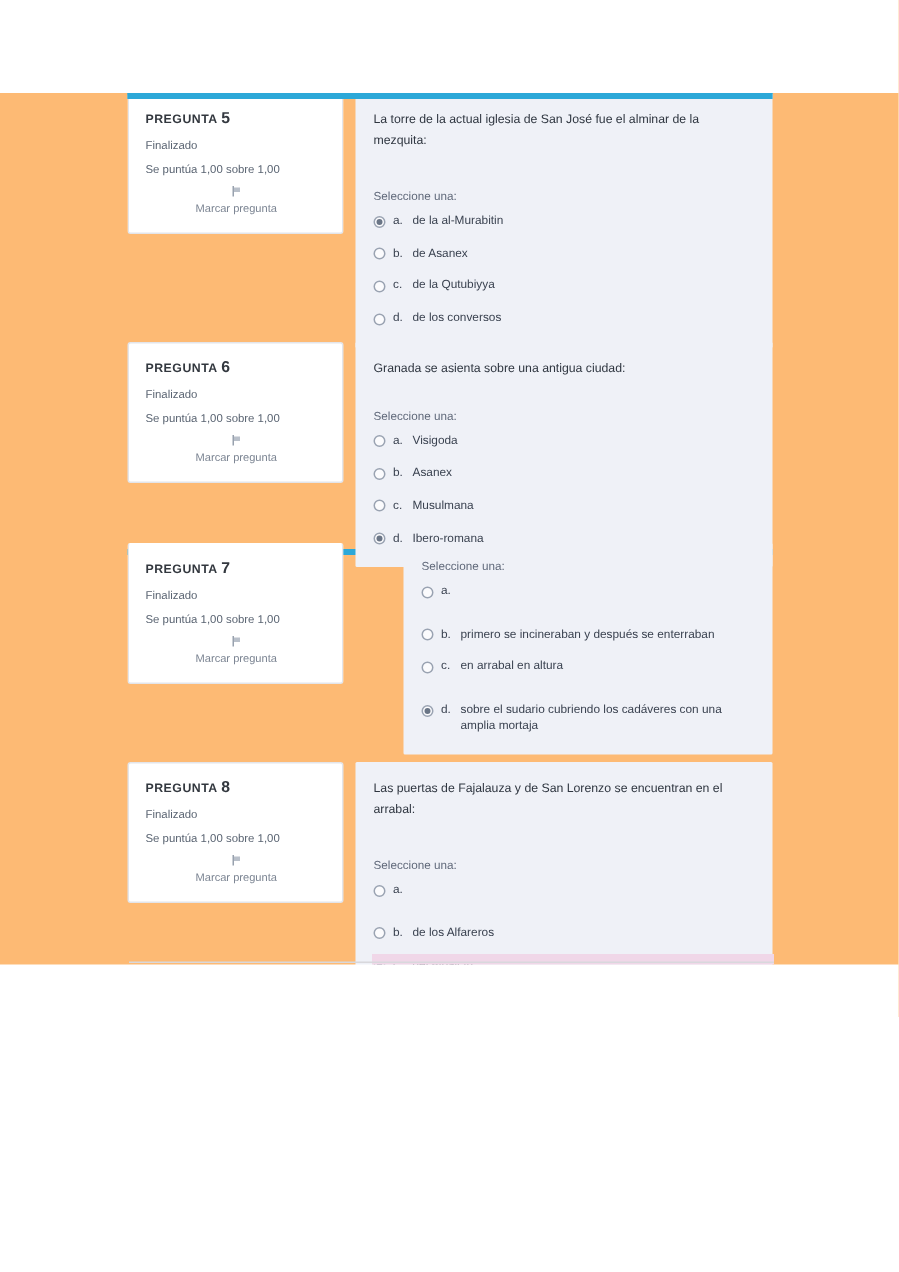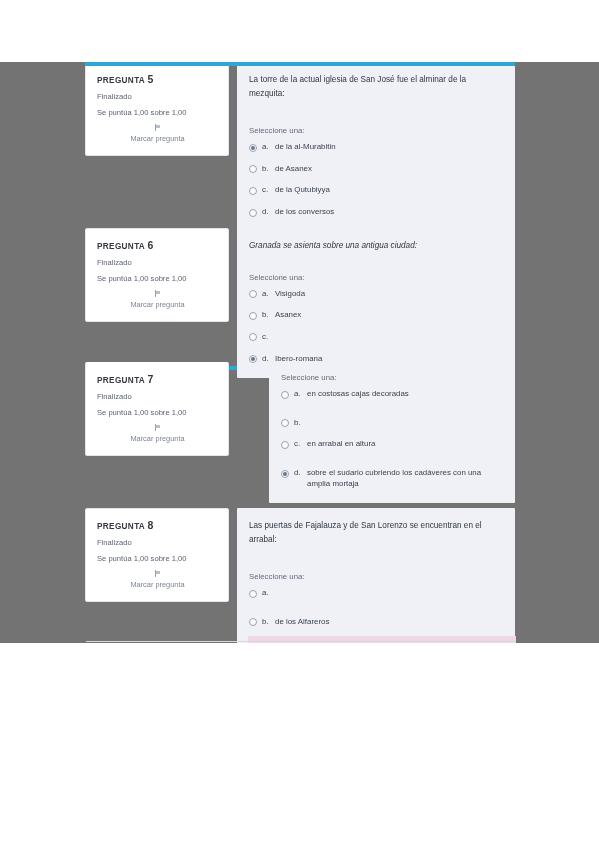--- a/index.html
+++ b/index.html
@@ -16,21 +16,21 @@
     color: #3b4252;
     -webkit-font-smoothing: antialiased;
   }
 
   
   #page {
     position: absolute;
     left: 0; top: 0;
     width: 599px;
     height: 848px;
-    background: #737373;
+    background: #fdba74;
   }
 
   
   .seam {
     position: absolute;
     left: 85px;
     width: 430px;
     height: 4px;
     background: #2ca8d8;
   }
@@ -136,21 +136,21 @@
     padding: 11px 18px 14px 12px;
     box-sizing: border-box;
     min-height: 60px;
   }
   .qtext {
     font-size: 8.2px;
     line-height: 1.65;
     color: #2f3640;
     margin: 0 0 26px 0;
   }
-  .qtext.tight { margin-bottom: 20px; font-style: italic; }
+  .qtext.tight { margin-bottom: 20px; }
 
   .answer-label {
     font-size: 7.8px;
     color: #60697a;
     margin: 0 0 7px 0;
   }
 
   .opts { margin: 0; padding: 0; list-style: none; }
   .opt {
     display: flex;
@@ -279,20 +279,21 @@
           <span class="opt-text">Visigoda</span>
         </li>
         <li class="opt">
           <span class="radio"></span>
           <span class="opt-letter">b.</span>
           <span class="opt-text">Asanex</span>
         </li>
         <li class="opt">
           <span class="radio"></span>
           <span class="opt-letter">c.</span>
+          <span class="opt-text">Musulmana</span>
         </li>
         <li class="opt">
           <span class="radio checked"></span>
           <span class="opt-letter">d.</span>
           <span class="opt-text">Ibero-romana</span>
         </li>
       </ul>
     </div>
   </div>
 
@@ -308,25 +309,25 @@
         <span class="flag-icon"></span>
         <span>Marcar pregunta</span>
       </p>
     </div>
     <div class="qbody">
       <p class="answer-label">Seleccione una:</p>
       <ul class="opts">
         <li class="opt gap-lg">
           <span class="radio"></span>
           <span class="opt-letter">a.</span>
-          <span class="opt-text">en costosas cajas decoradas</span>
         </li>
         <li class="opt">
           <span class="radio"></span>
           <span class="opt-letter">b.</span>
+          <span class="opt-text">primero se incineraban y después se enterraban</span>
         </li>
         <li class="opt gap-lg">
           <span class="radio"></span>
           <span class="opt-letter">c.</span>
           <span class="opt-text">en arrabal en altura</span>
         </li>
         <li class="opt">
           <span class="radio checked"></span>
           <span class="opt-letter">d.</span>
           <span class="opt-text">sobre el sudario cubriendo los cadáveres con una amplia mortaja</span>

